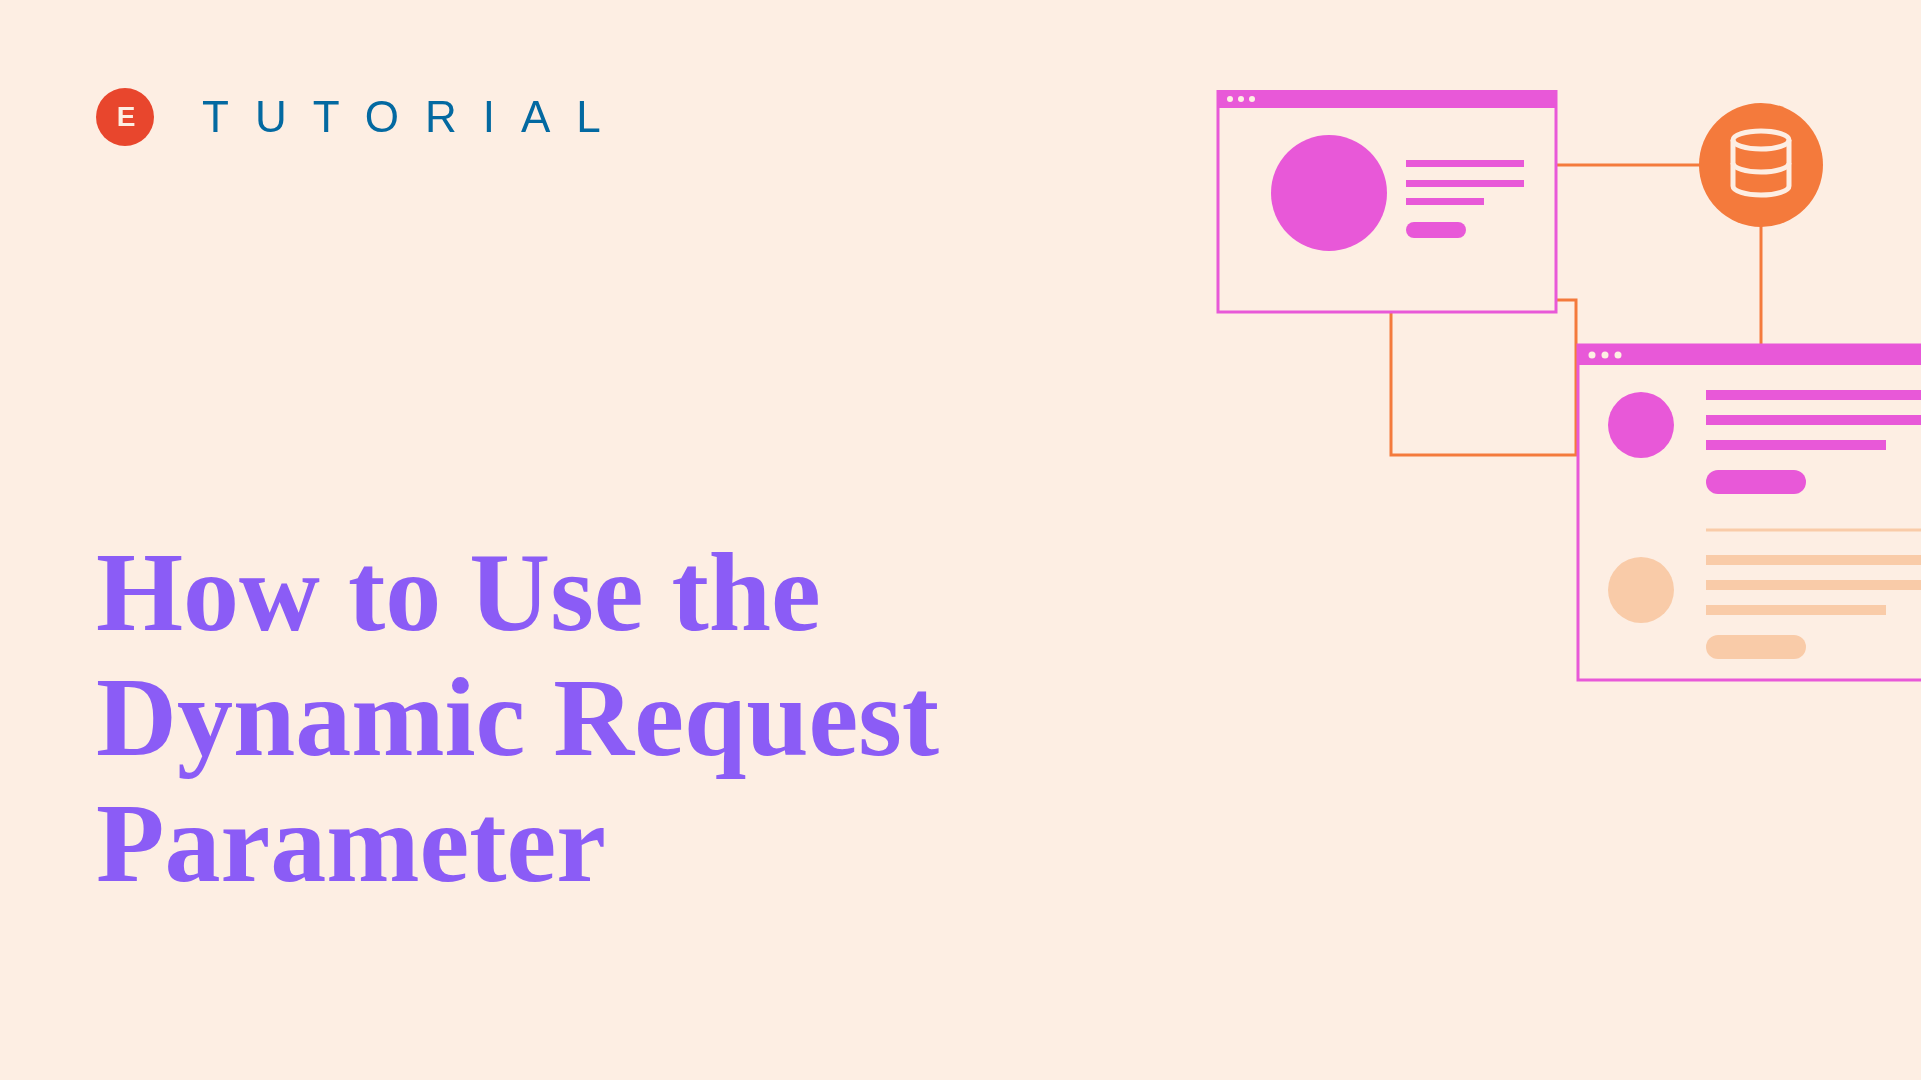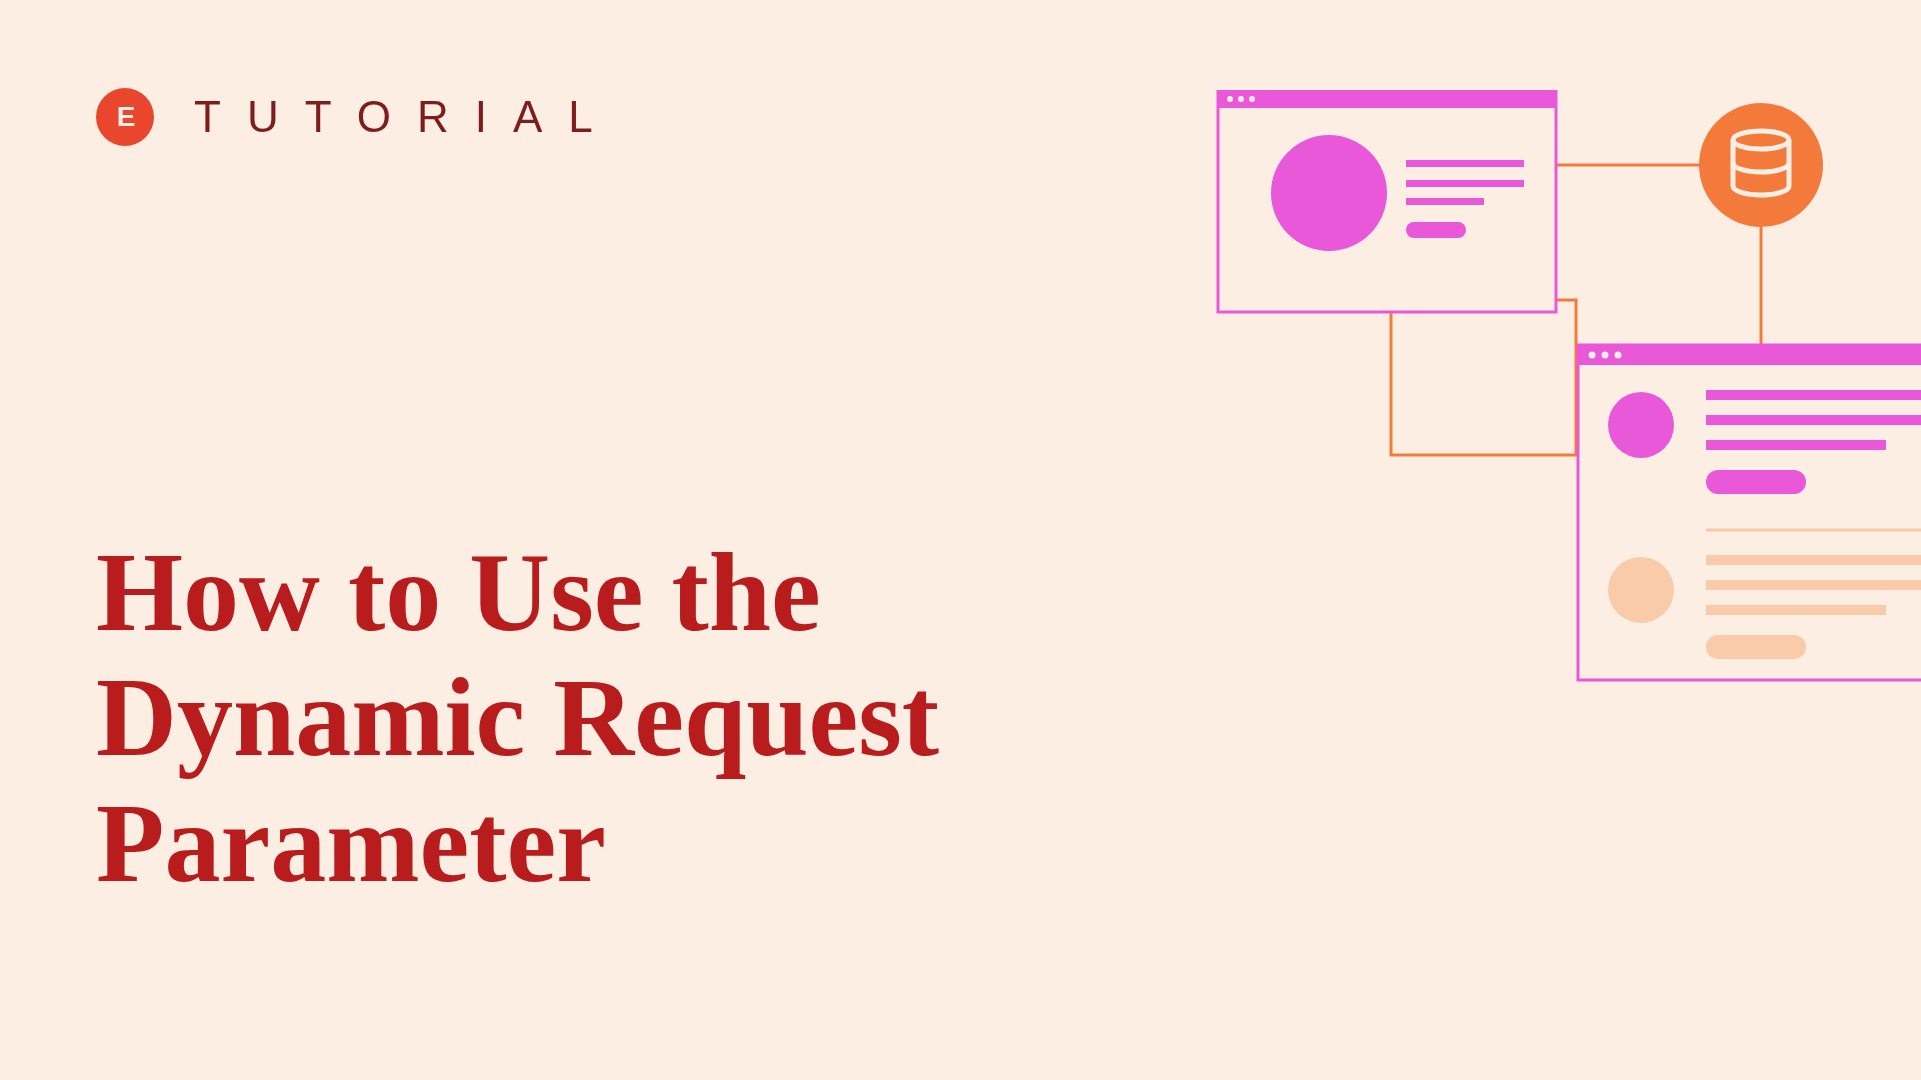--- a/index.html
+++ b/index.html
@@ -29,31 +29,32 @@
   justify-content: center;
 }
 .logo-inner {
   color: #fdeee3;
   font-family: Arial, sans-serif;
   font-weight: bold;
   font-size: 28px;
   letter-spacing: -2px;
 }
 .tutorial-text {
-  color: #7f1d1d;
+  color: #0369a1;
   font-family: Arial, sans-serif;
   font-size: 44px;
   font-weight: 500;
   letter-spacing: 26px;
+  margin-left: 8px;
 }
 .headline {
   position: absolute;
   top: 530px;
   left: 96px;
-  color: #b91c1c;
+  color: #8b5cf6;
   font-size: 112px;
   font-weight: 700;
   line-height: 1.12;
   max-width: 1100px;
 }
 .illustration {
   position: absolute;
   top: 90px;
   right: 0;
   width: 900px;

